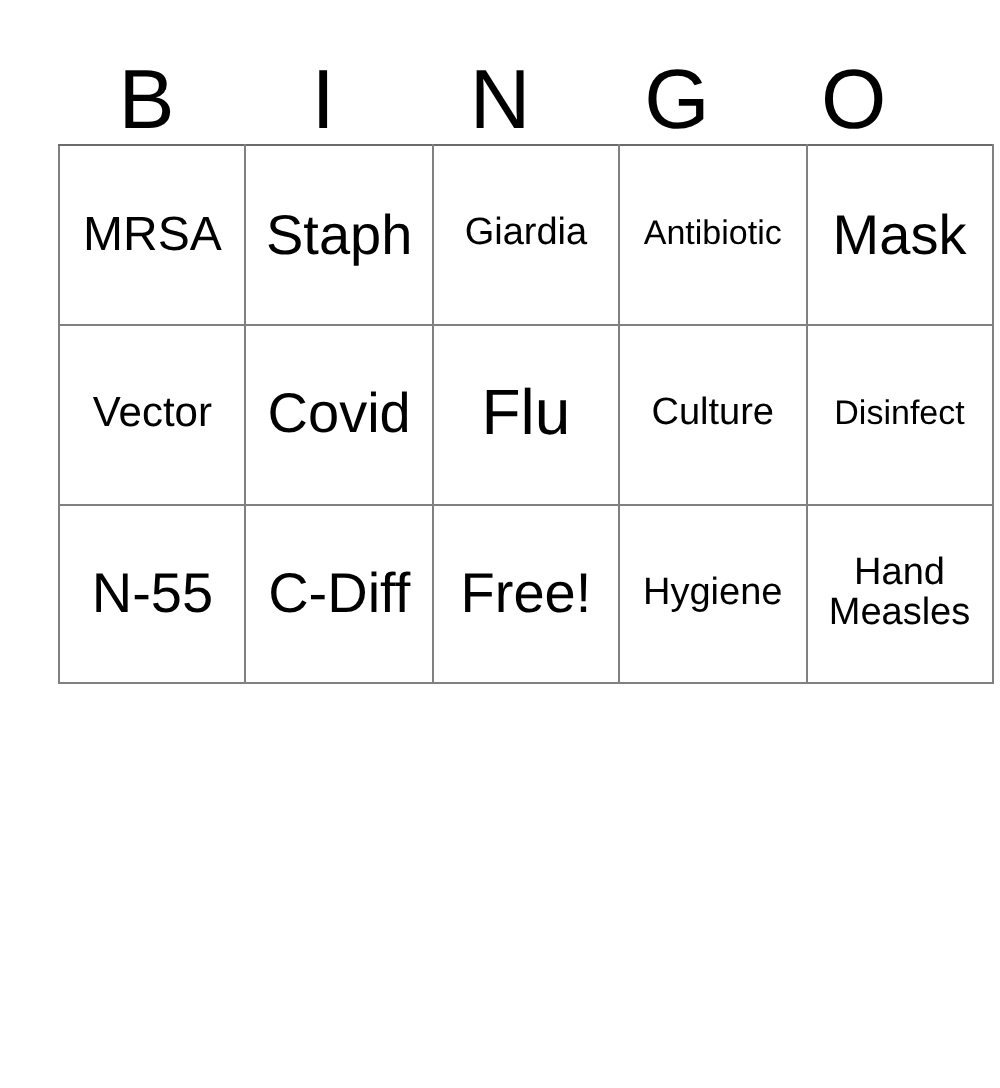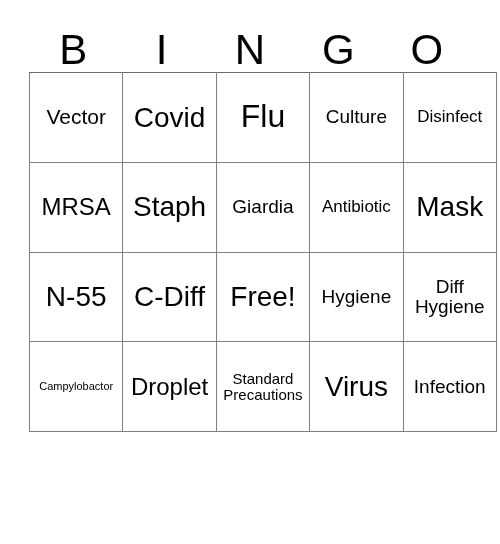--- a/index.html
+++ b/index.html
@@ -99,86 +99,69 @@
     </div>
     <div class="header-cell">
       <span class="header-letter">O</span>
     </div>
   </div>
 
   <table id="bingo-grid">
     <tbody>
       <tr>
         <td>
+          <span class="cell-text fs-l">MRSA</span>
+        </td>
+        <td>
+          <span class="cell-text fs-xl">Staph</span>
+        </td>
+        <td>
+          <span class="cell-text fs-m">Giardia</span>
+        </td>
+        <td>
+          <span class="cell-text fs-sm">Antibiotic</span>
+        </td>
+        <td>
+          <span class="cell-text fs-xl">Mask</span>
+        </td>
+      </tr>
+
+      <tr>
+        <td>
           <span class="cell-text fs-ml">Vector</span>
         </td>
         <td>
           <span class="cell-text fs-xl">Covid</span>
         </td>
         <td>
           <span class="cell-text fs-xxl">Flu</span>
         </td>
         <td>
           <span class="cell-text fs-m">Culture</span>
         </td>
         <td>
           <span class="cell-text fs-sm">Disinfect</span>
         </td>
       </tr>
 
       <tr>
         <td>
-          <span class="cell-text fs-l">MRSA</span>
-        </td>
-        <td>
-          <span class="cell-text fs-xl">Staph</span>
-        </td>
-        <td>
-          <span class="cell-text fs-m">Giardia</span>
-        </td>
-        <td>
-          <span class="cell-text fs-sm">Antibiotic</span>
-        </td>
-        <td>
-          <span class="cell-text fs-xl">Mask</span>
-        </td>
-      </tr>
-
-      <tr>
-        <td>
           <span class="cell-text fs-xl">N-55</span>
         </td>
         <td>
           <span class="cell-text fs-xl">C-Diff</span>
         </td>
         <td>
           <span class="cell-text fs-xl">Free!</span>
         </td>
         <td>
           <span class="cell-text fs-m">Hygiene</span>
         </td>
         <td>
-          <span class="cell-text fs-m">Diff Hygiene</span>
+          <span class="cell-text fs-m">Hand Measles</span>
         </td>
       </tr>
 
 
-      <tr>
-        <td>
-          <span class="cell-text fs-xs">Campylobactor</span>
-        </td>
-        <td>
-          <span class="cell-text fs-l">Droplet</span>
-        </td>
-        <td>
-          <span class="cell-text fs-s">Standard Precautions</span>
-        </td>
-        <td>
-          <span class="cell-text fs-xl">Virus</span>
-        </td>
-        <td>
-          <span class="cell-text fs-m">Infection</span>
-        </td>
-      </tr>
     </tbody>
   </table>
 
 </div>
 
 </body></html>

